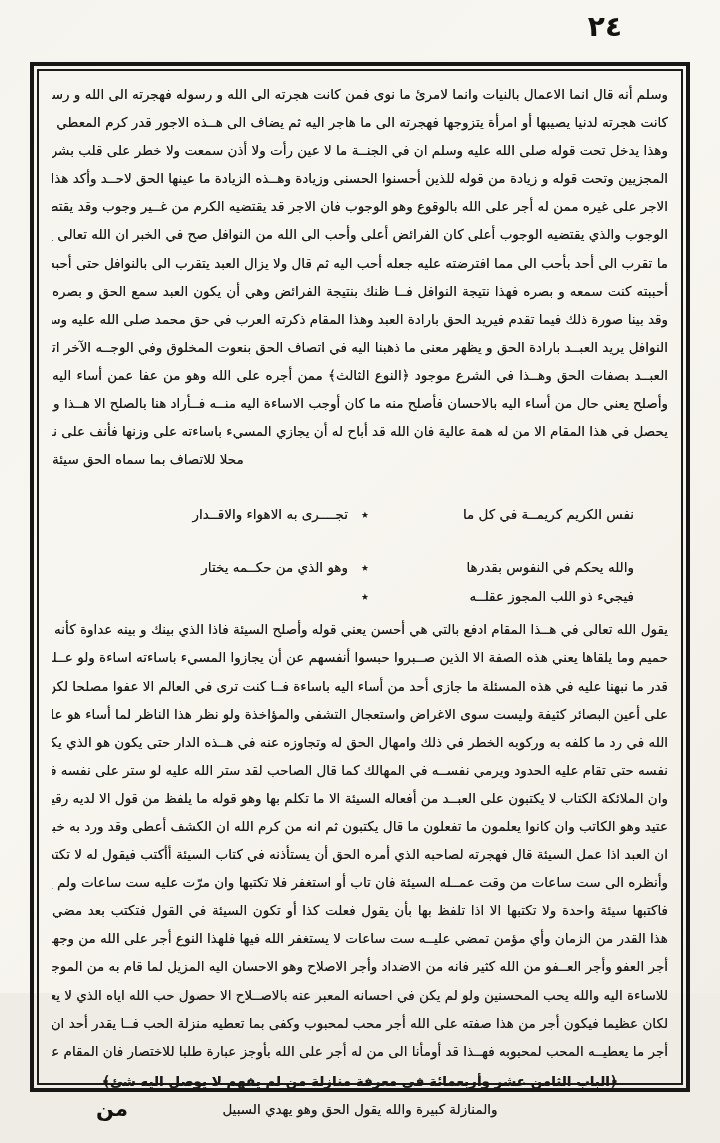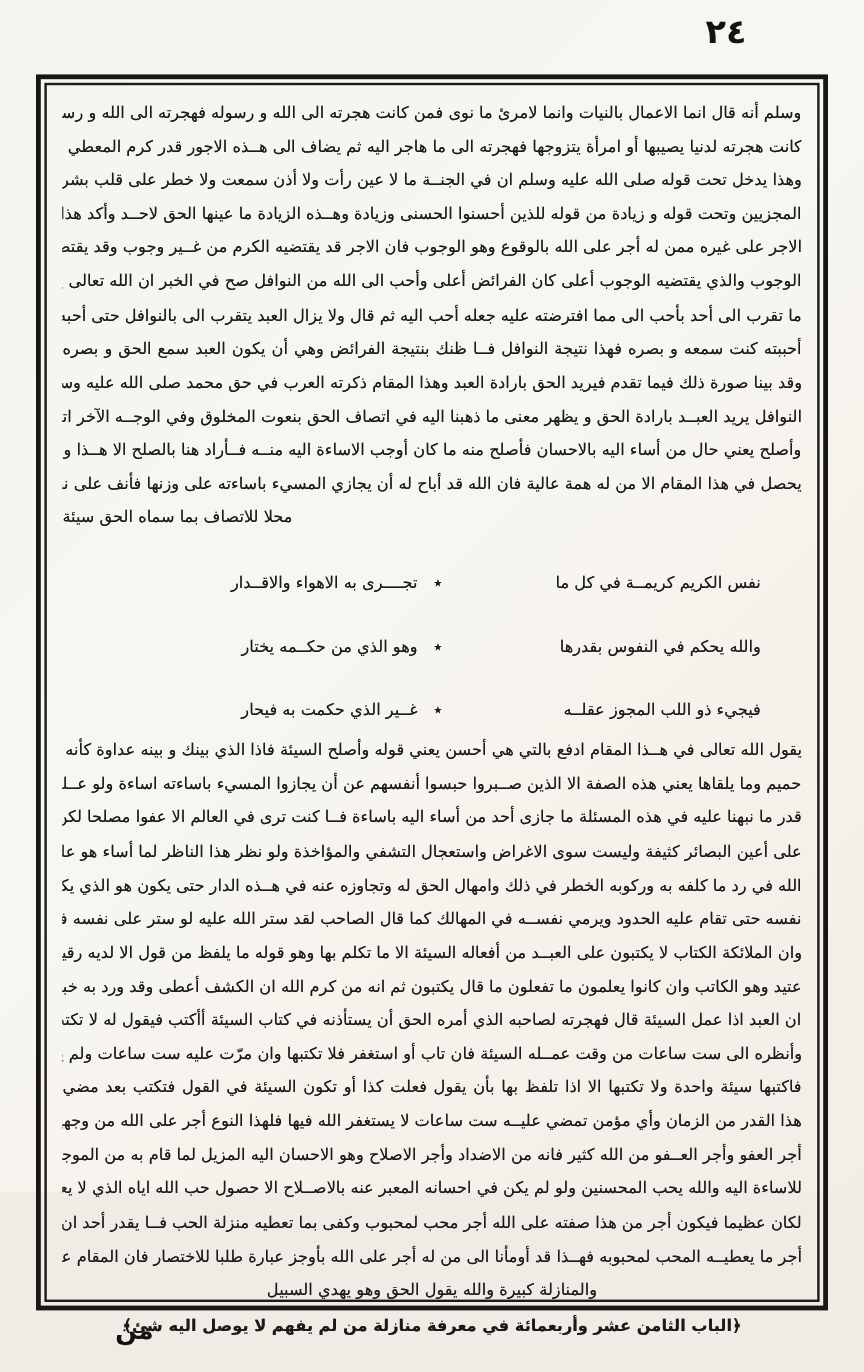--- a/index.html
+++ b/index.html
@@ -82,60 +82,60 @@
       <div class="line">وسلم أنه قال انما الاعمال بالنيات وانما لامرئ ما نوى فمن كانت هجرته الى الله و رسوله فهجرته الى الله و رسوله ومن</div>
       <div class="line">كانت هجرته لدنيا يصيبها أو امرأة يتزوجها فهجرته الى ما هاجر اليه ثم يضاف الى هــذه الاجور قدر كرم المعطي وغناه</div>
       <div class="line">وهذا يدخل تحت قوله صلى الله عليه وسلم ان في الجنــة ما لا عين رأت ولا أذن سمعت ولا خطر على قلب بشر يعني من</div>
       <div class="line">المجزيين وتحت قوله و زيادة من قوله للذين أحسنوا الحسنى وزيادة وهــذه الزيادة ما عينها الحق لاحــد وأكد هذا</div>
       <div class="line">الاجر على غيره ممن له أجر على الله بالوقوع وهو الوجوب فان الاجر قد يقتضيه الكرم من غــير وجوب وقد يقتضــيه</div>
       <div class="line">الوجوب والذي يقتضيه الوجوب أعلى كان الفرائض أعلى وأحب الى الله من النوافل صح في الخبر ان الله تعالى يقول</div>
       <div class="line">ما تقرب الى أحد بأحب الى مما افترضته عليه جعله أحب اليه ثم قال ولا يزال العبد يتقرب الى بالنوافل حتى أحبه فاذا</div>
       <div class="line">أحببته كنت سمعه و بصره فهذا نتيجة النوافل فــا ظنك بنتيجة الفرائض وهي أن يكون العبد سمع الحق و بصره</div>
       <div class="line">وقد بينا صورة ذلك فيما تقدم فيريد الحق بارادة العبد وهذا المقام ذكرته العرب في حق محمد صلى الله عليه وسلم وفي</div>
       <div class="line">النوافل يريد العبــد بارادة الحق و يظهر معنى ما ذهبنا اليه في اتصاف الحق بنعوت المخلوق وفي الوجــه الآخر اتصاف</div>
+      <div class="line">العبــد بصفات الحق وهــذا في الشرع موجود ﴿النوع الثالث﴾ ممن أجره على الله وهو من عفا عمن أساء اليه</div>
       <div class="line">وأصلح يعني حال من أساء اليه بالاحسان فأصلح منه ما كان أوجب الاساءة اليه منــه فــأراد هنا بالصلح الا هــذا ولا</div>
       <div class="line">يحصل في هذا المقام الا من له همة عالية فان الله قد أباح له أن يجازي المسيء باساءته على وزنها فأنف على نفســه أن يكون</div>
       <div class="line end-left">محلا للاتصاف بما سماه الحق سيئة</div>
 
       <div class="poem">
         <div class="verse">
           <span class="hemi-a">نفس الكريم كريمــة في كل ما</span>
           <span class="sep">٭</span>
           <span class="hemi-b">تجــــرى به الاهواء والاقــدار</span>
         </div>
         <div class="verse">
           <span class="hemi-a">والله يحكم في النفوس بقدرها</span>
           <span class="sep">٭</span>
           <span class="hemi-b">وهو الذي من حكــمه يختار</span>
         </div>
         <div class="verse">
           <span class="hemi-a">فيجيء ذو اللب المجوز عقلــه</span>
           <span class="sep">٭</span>
-          <span class="hemi-b">غــير الذي حكمت به فيحار</span>
         </div>
       </div>
 
       <div class="line">يقول الله تعالى في هــذا المقام ادفع بالتي هي أحسن يعني قوله وأصلح السيئة فاذا الذي بينك و بينه عداوة كأنه ولي</div>
       <div class="line">حميم وما يلقاها يعني هذه الصفة الا الذين صــبروا حبسوا أنفسهم عن أن يجازوا المسيء باساءته اساءة ولو عــلم الناس</div>
       <div class="line">قدر ما نبهنا عليه في هذه المسئلة ما جازى أحد من أساء اليه باساءة فــا كنت ترى في العالم الا عفوا مصلحا لكن الحجب</div>
       <div class="line">على أعين البصائر كثيفة وليست سوى الاغراض واستعجال التشفي والمؤاخذة ولو نظر هذا الناظر لما أساء هو على</div>
       <div class="line">الله في رد ما كلفه به وركوبه الخطر في ذلك وامهال الحق له وتجاوزه عنه في هــذه الدار حتى يكون هو الذي يكشف</div>
       <div class="line">نفسه حتى تقام عليه الحدود ويرمي نفســه في المهالك كما قال الصاحب لقد ستر الله عليه لو ستر على نفسه في المعترف بالزنا</div>
       <div class="line">وان الملائكة الكتاب لا يكتبون على العبــد من أفعاله السيئة الا ما تكلم بها وهو قوله ما يلفظ من قول الا لديه رقيب</div>
       <div class="line">عتيد وهو الكاتب وان كانوا يعلمون ما تفعلون ما قال يكتبون ثم انه من كرم الله ان الكشف أعطى وقد ورد به خبر</div>
       <div class="line">ان العبد اذا عمل السيئة قال فهجرته لصاحبه الذي أمره الحق أن يستأذنه في كتاب السيئة أأكتب فيقول له لا تكتب</div>
       <div class="line">وأنظره الى ست ساعات من وقت عمــله السيئة فان تاب أو استغفر فلا تكتبها وان مرّت عليه ست ساعات ولم يستغفر</div>
       <div class="line">فاكتبها سيئة واحدة ولا تكتبها الا اذا تلفظ بها بأن يقول فعلت كذا أو تكون السيئة في القول فتكتب بعد مضي</div>
       <div class="line">هذا القدر من الزمان وأي مؤمن تمضي عليــه ست ساعات لا يستغفر الله فيها فلهذا النوع أجر على الله من وجهين</div>
       <div class="line">أجر العفو وأجر العــفو من الله كثير فانه من الاضداد وأجر الاصلاح وهو الاحسان اليه المزيل لما قام به من الموجب</div>
       <div class="line">للاساءة اليه والله يحب المحسنين ولو لم يكن في احسانه المعبر عنه بالاصــلاح الا حصول حب الله اياه الذي لا يعــد له شئ</div>
       <div class="line">لكان عظيما فيكون أجر من هذا صفته على الله أجر محب لمحبوب وكفى بما تعطيه منزلة الحب فــا يقدر أحد ان يقــدر</div>
       <div class="line">أجر ما يعطيــه المحب لمحبوبه فهــذا قد أومأنا الى من له أجر على الله بأوجز عبارة طلبا للاختصار فان المقام عظيم</div>
+      <div class="line center chapter">﴿الباب الثامن عشر وأربعمائة في معرفة منازلة من لم يفهم لا يوصل اليه شئ﴾</div>
+
       <div class="line center">والمنازلة كبيرة والله يقول الحق وهو يهدي السبيل</div>
-
-      <div class="line center chapter">﴿الباب الثامن عشر وأربعمائة في معرفة منازلة من لم يفهم لا يوصل اليه شئ﴾</div>
 
     </div>
   </div>
 
   <div class="catchword">من</div>
 
 </div>
 
 </body></html>

